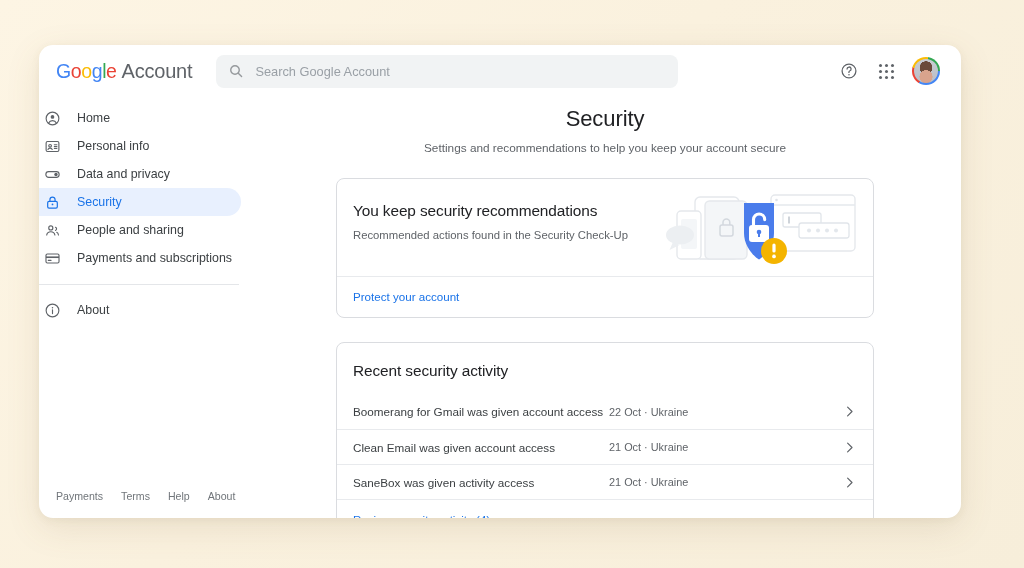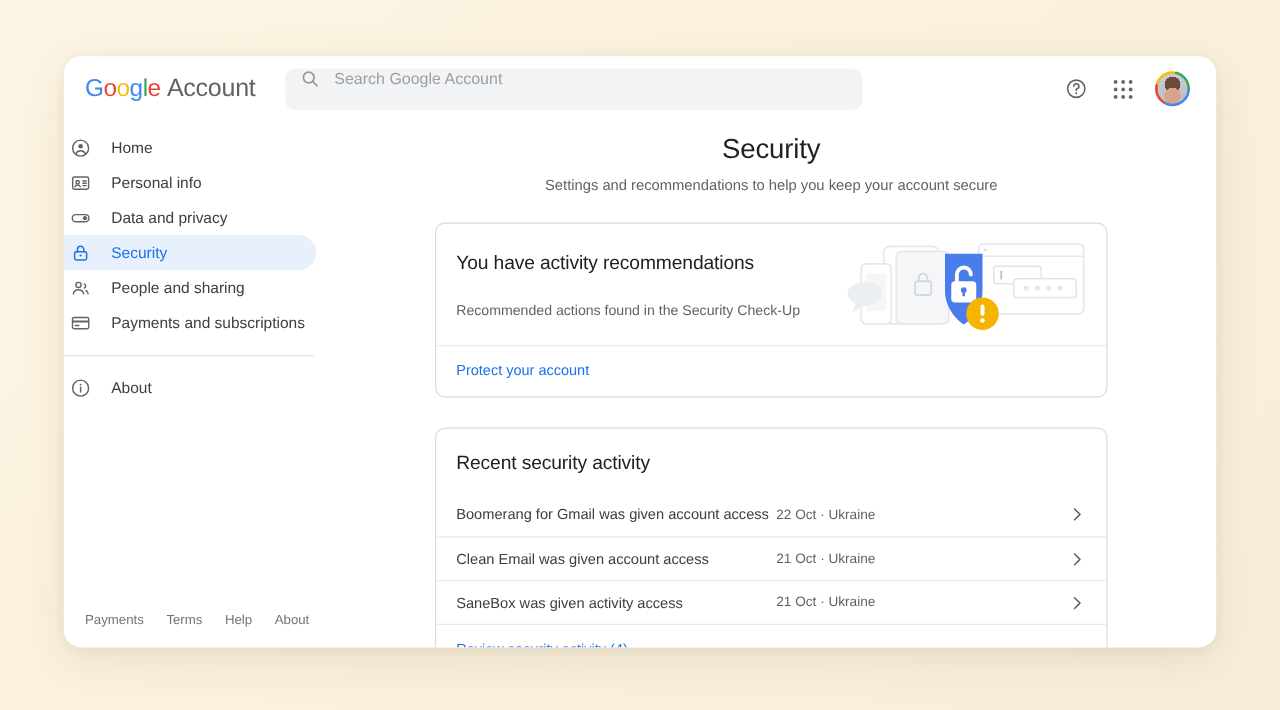--- a/index.html
+++ b/index.html
@@ -18,21 +18,21 @@
 
   .desktop-bg {
     position: absolute;
     inset: 0;
     background: linear-gradient(135deg, #fdf5e4 0%, #faf1de 45%, #f7eeda 100%);
   }
 
   
   .browser-window {
     position: absolute;
-    left: 51px;
+    left: 39px;
     top: 45px;
     width: 922px;
     height: 473px;
     background: #ffffff;
     border-radius: 14px;
     box-shadow: 0 10px 34px rgba(120, 100, 60, 0.13),
                 0 2px 8px rgba(120, 100, 60, 0.07);
     overflow: hidden;
   }
 
@@ -60,21 +60,21 @@
   .c-yellow { color: #fbbc05; }
   .c-green  { color: #34a853; }
   .brand .acct { color: #5f6368; margin-left: 5px; font-size: 20px; }
 
   .searchbar {
     width: 462px;
     height: 33px;
     background: #f1f3f4;
     border-radius: 8px;
     display: flex;
-    align-items: flex-start;
+    align-items: center;
     padding: 0 12px;
     gap: 11px;
     margin-left: 2px;
   }
   .searchbar .s-icon { width: 16px; height: 16px; flex: 0 0 auto; opacity: .62; }
   .searchbar input {
     border: none;
     outline: none;
     background: transparent;
     font-family: "Liberation Sans", sans-serif;
@@ -218,21 +218,21 @@
     position: relative;
   }
   .rec-text { padding-top: 2px; }
   .rec-title {
     font-size: 15.4px;
     color: #202124;
     font-weight: 400;
     letter-spacing: -0.1px;
   }
   .rec-desc {
-    margin-top: 23px;
+    margin-top: 9px;
     font-size: 11.3px;
     color: #5f6368;
   }
   .rec-art {
     position: absolute;
     right: 12px;
     top: 6px;
     width: 200px;
     height: 92px;
   }
@@ -424,21 +424,21 @@
     <main class="main">
 
       <div class="page-head">
         <h1 class="page-title">Security</h1>
         <div class="page-sub">Settings and recommendations to help you keep your account secure</div>
       </div>
 
       <section class="card rec">
         <div class="rec-top">
           <div class="rec-text">
-            <div class="rec-title">You have activity recommendations</div>
+            <div class="rec-title">You keep security recommendations</div>
             <div class="rec-desc">Recommended actions found in the Security Check-Up</div>
           </div>
 
           <div class="rec-art">
             <svg viewBox="0 0 200 92" width="200" height="92">
 
               <rect x="34" y="12" width="44" height="62" rx="5" fill="#fff" stroke="#e5e8ec" stroke-width="1.4"></rect>
 
               <rect x="44" y="16" width="42" height="58" rx="4.5" fill="#f4f6f8" stroke="#e5e8ec" stroke-width="1.4"></rect>
 

